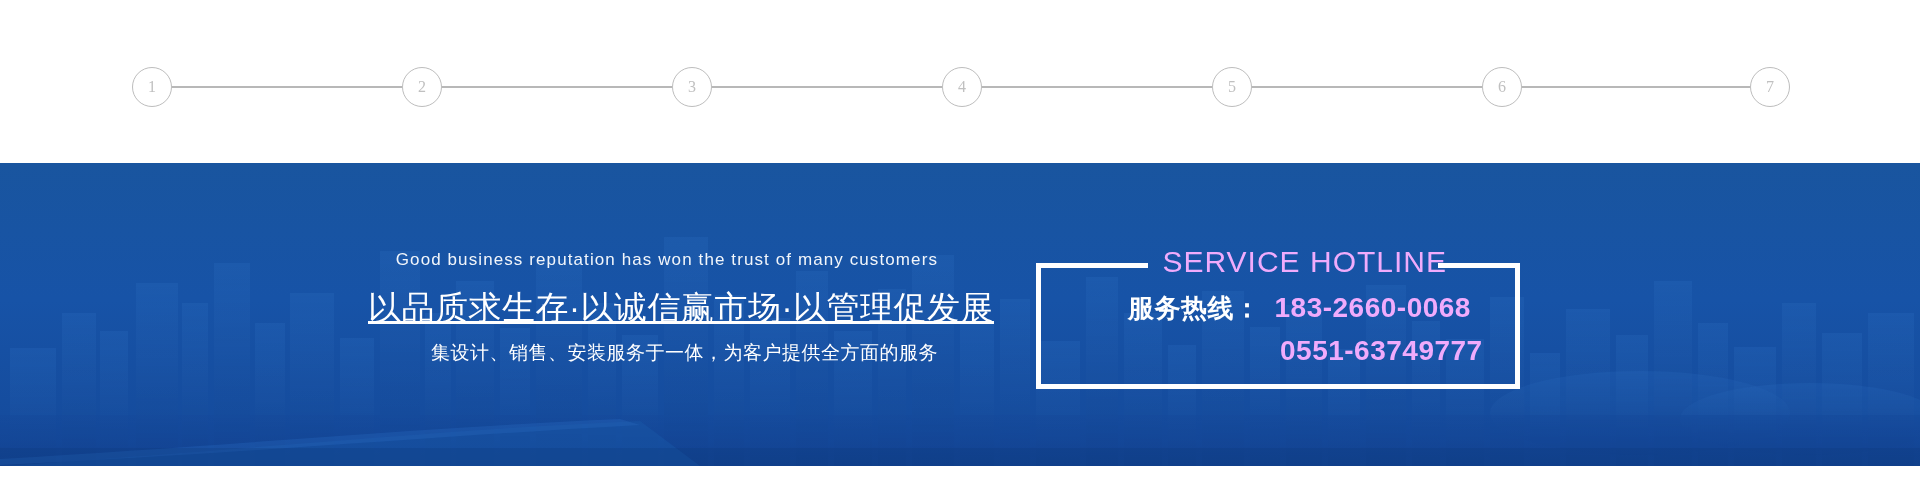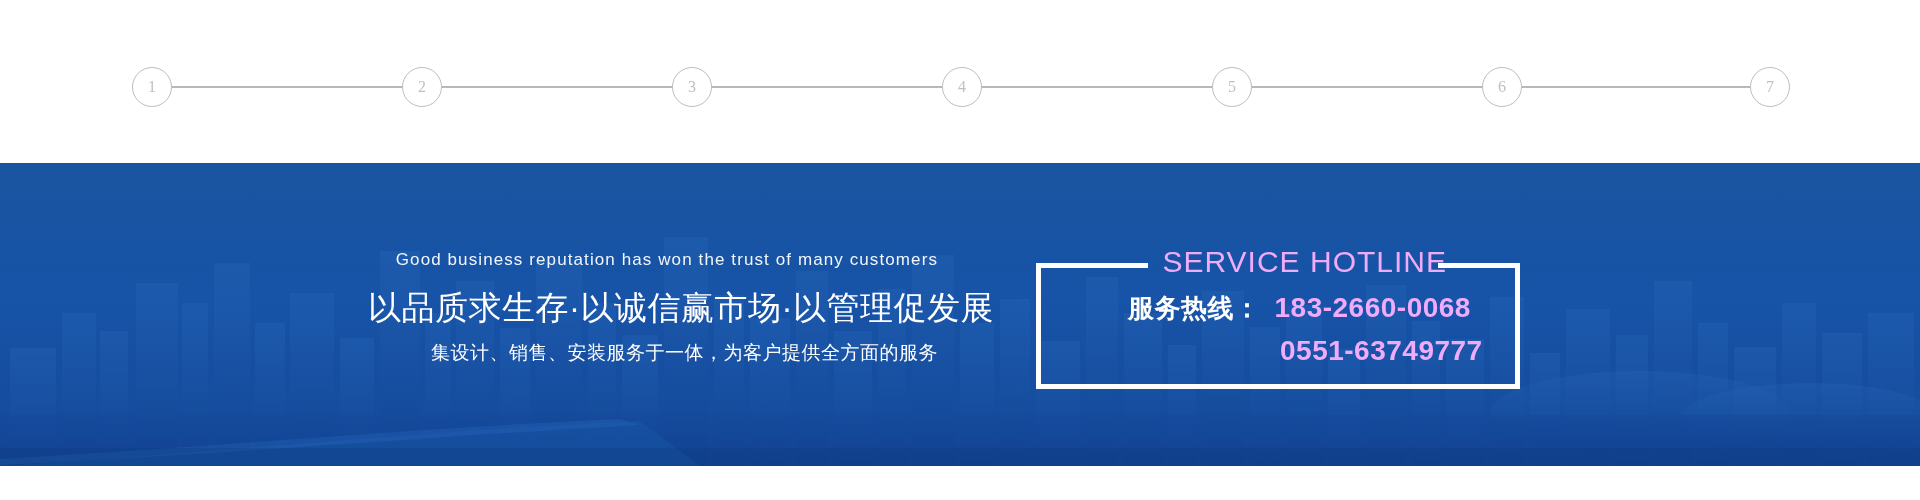--- a/index.html
+++ b/index.html
@@ -104,20 +104,21 @@
     font-weight: 400;
     color: #f2f6fb;
   }
   #slogan-main {
     font-size: 33px;
     line-height: 52px;
     margin-top: 10px;
     white-space: nowrap;
     font-weight: 400;
     letter-spacing: 0.5px;
+    text-decoration: underline;
   }
   #slogan-sub {
     font-size: 19px;
     line-height: 30px;
     margin-top: 4px;
     white-space: nowrap;
     font-weight: 400;
     letter-spacing: 0.5px;
   }
 

